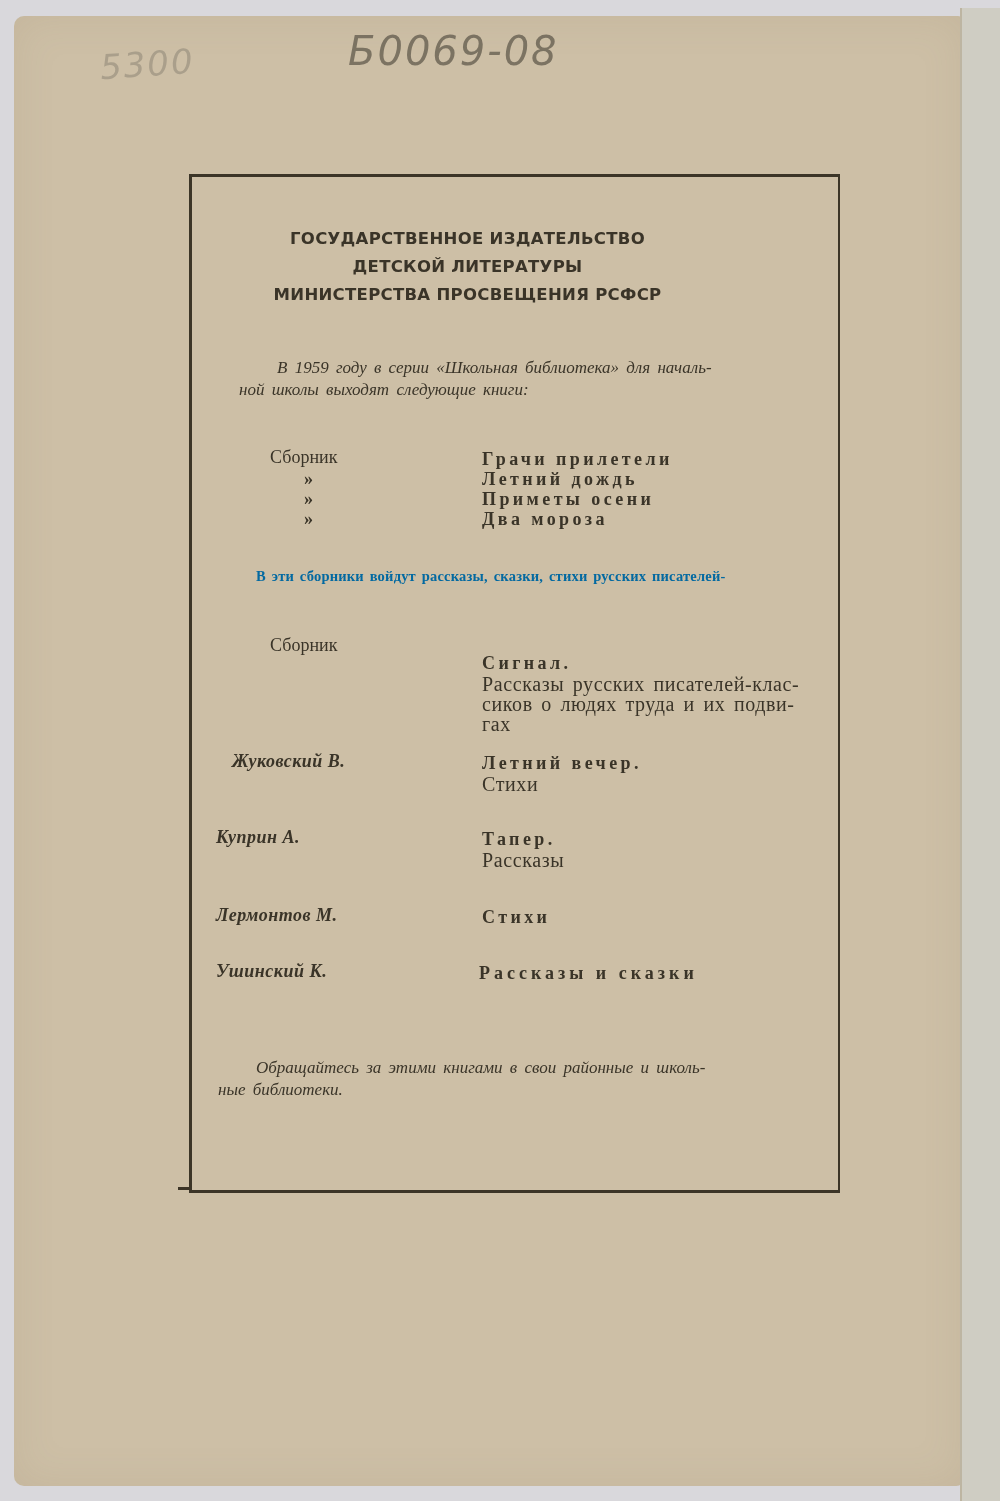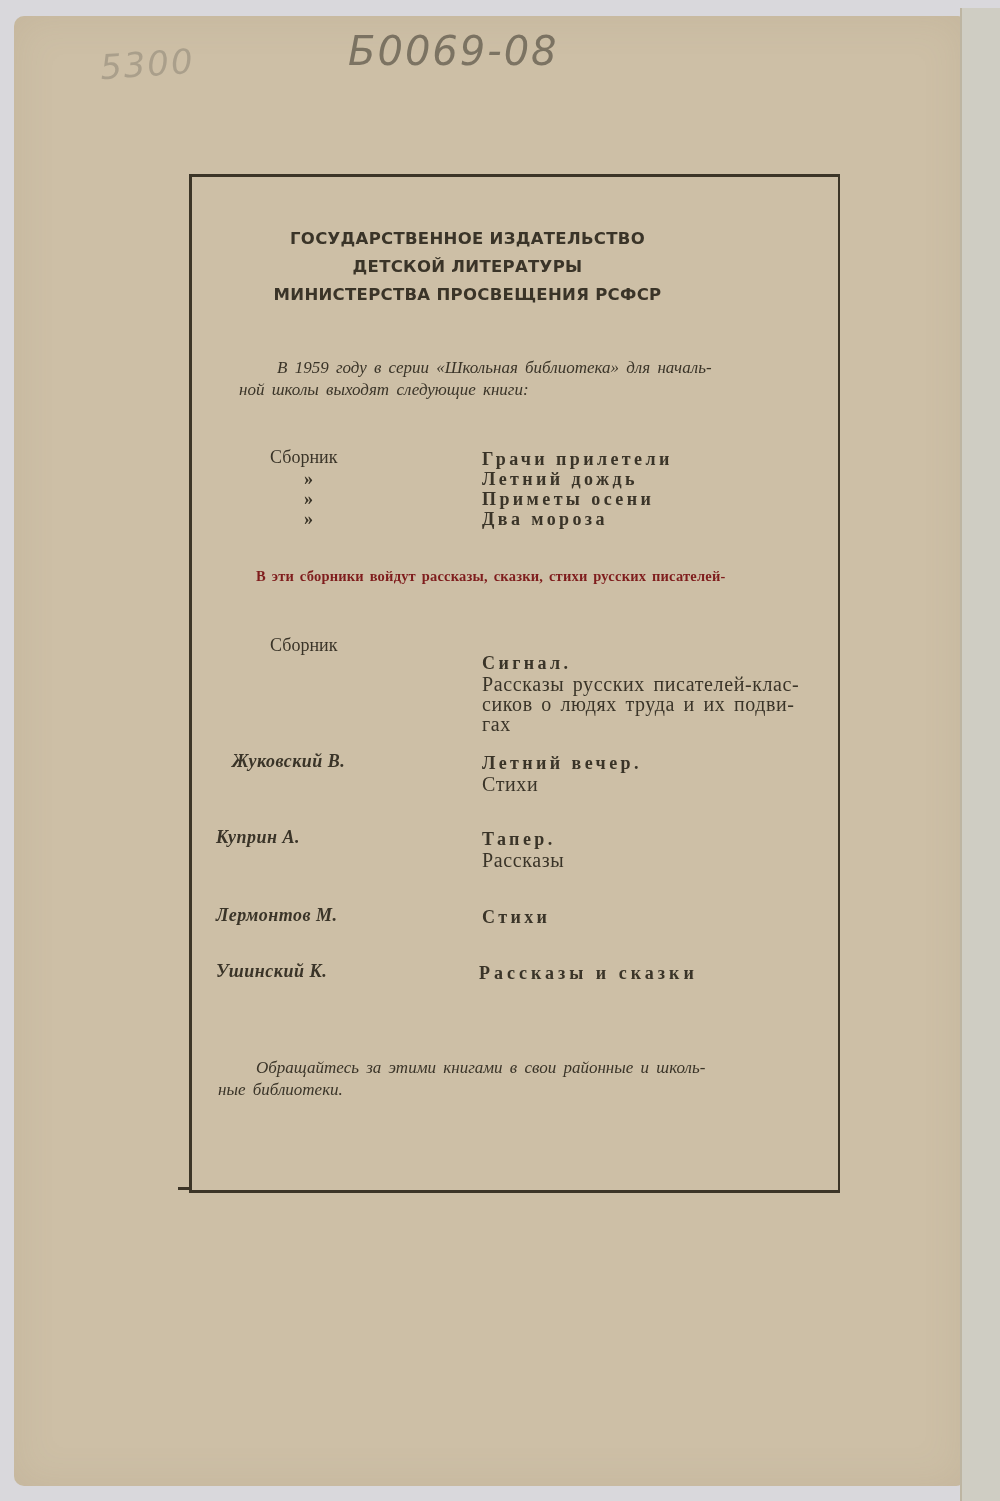--- a/index.html
+++ b/index.html
@@ -126,21 +126,21 @@
       font-weight: bold;
     }
     .note {
       position: absolute;
       left: 26px;
       top: 390px;
       width: 594px;
       font-size: 14.5px;
       line-height: 19px;
       font-weight: bold;
-      color: #7f1d1d;
+      color: #0369a1;
       text-align: justify;
       letter-spacing: 0.2px;
       word-spacing: 2px;
     }
     .desc {
       font-size: 20px;
       line-height: 20px;
       letter-spacing: 0.6px;
       text-align: justify;
       word-spacing: 3px;

